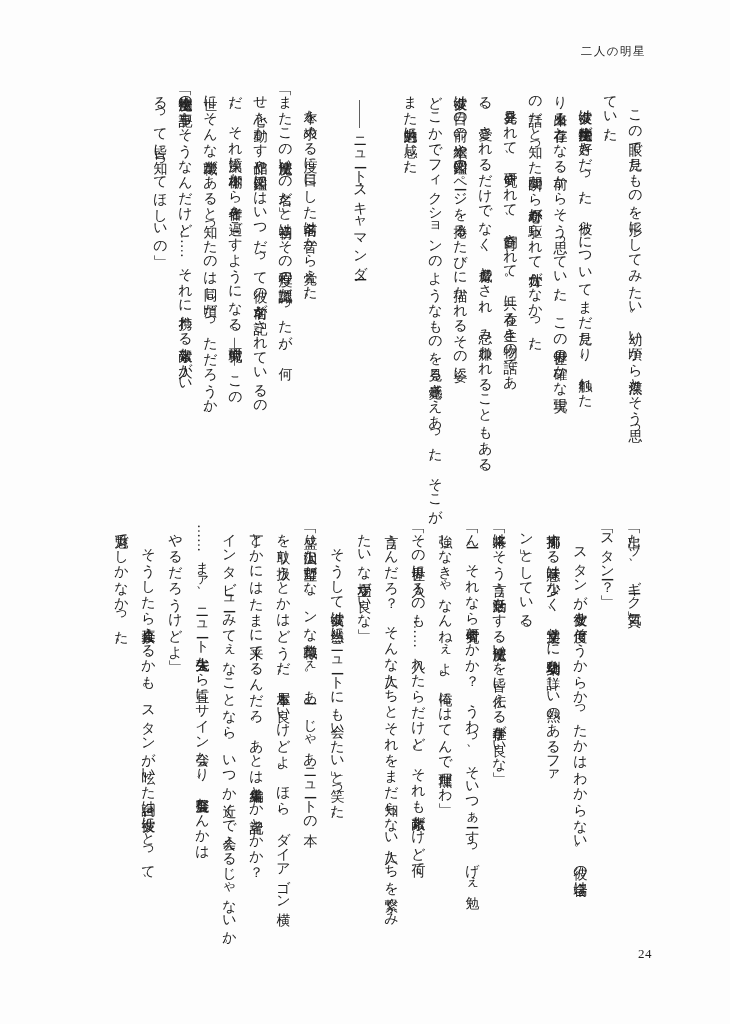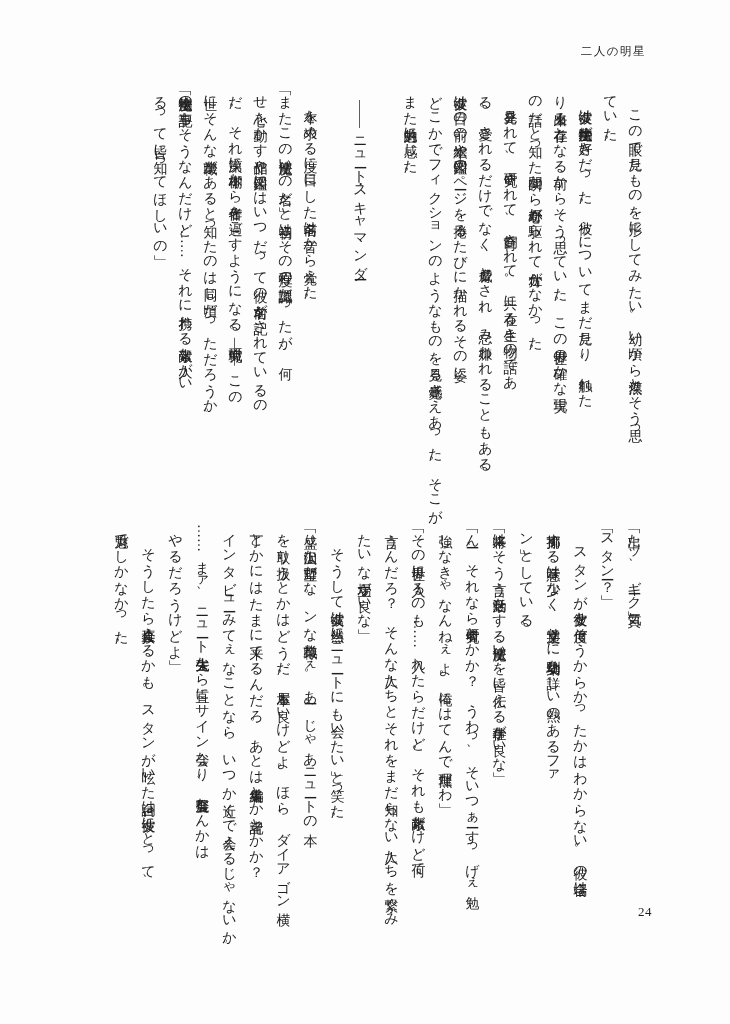--- a/index.html
+++ b/index.html
@@ -42,21 +42,21 @@
   }
   .tline {
     white-space: nowrap;
     line-height: 25px;
   }
   .vblock-lower .tline {
     line-height: 27px;
   }
   .page-number {
     position: absolute;
-    top: 904px;
+    top: 946px;
     left: 638px;
     font-size: 13px;
     letter-spacing: 0.5px;
     color: var(--text-color, #1f1f1f);
   }
 </style>
 </head>
 <body>
 
 <div class="page" style="--text-color: #1f1f1f; --page-bg: #fdfdfd;">

